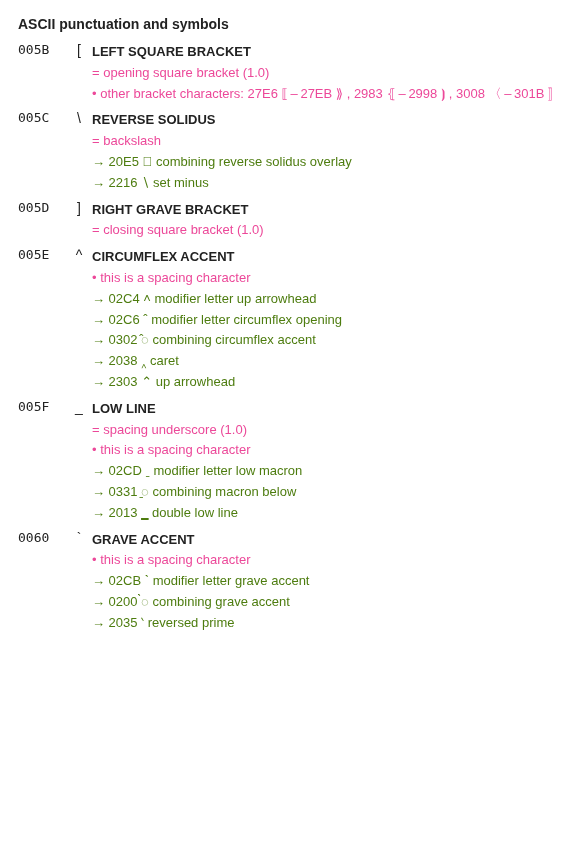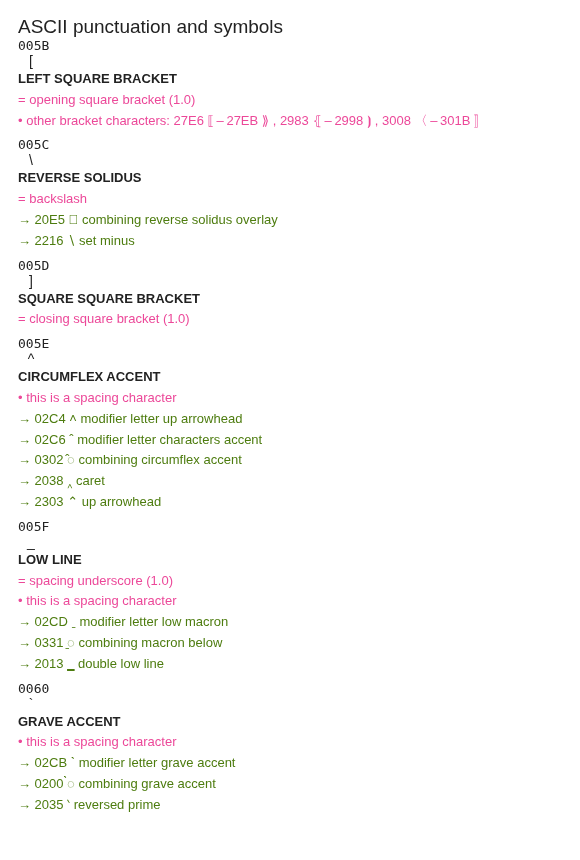--- a/index.html
+++ b/index.html
@@ -10,28 +10,28 @@
     body {
       font-family: "Arial", sans-serif;
       font-size: 13px;
       color: #222;
       background: #fff;
       width: 580px;
       min-height: 860px;
       padding: 16px 18px;
     }
     .page-title {
-      font-weight: normal;
-      font-size: 19px;
+      font-weight: bold;
+      font-size: 14px;
+      margin-bottom: 10px;
     }
     .entry {
       display: flex;
       margin-bottom: 6px;
       align-items: flex-start;
-      flex-direction: column;
     }
     .code {
       min-width: 48px;
       font-family: monospace;
       font-size: 13px;
       color: #222;
       padding-top: 0px;
     }
     .glyph {
       min-width: 26px;
@@ -83,32 +83,32 @@
         <span class="name line">REVERSE SOLIDUS</span>
         <span class="line eq">= backslash</span>
         <span class="line arrow">→ 20E5 ⃥ combining reverse solidus overlay</span>
         <span class="line arrow">→ 2216 ∖ set minus</span>
       </div>
     </div>
     <div class="entry">
       <span class="code">005D</span>
       <span class="glyph">]</span>
       <div class="details">
-        <span class="name line">SQUARE SQUARE BRACKET</span>
+        <span class="name line">RIGHT GRAVE BRACKET</span>
         <span class="line eq">= closing square bracket (1.0)</span>
       </div>
     </div>
     <div class="entry">
       <span class="code">005E</span>
       <span class="glyph">^</span>
       <div class="details">
         <span class="name line">CIRCUMFLEX ACCENT</span>
         <span class="line bullet">• this is a spacing character</span>
         <span class="line arrow">→ 02C4 ˄ modifier letter up arrowhead</span>
-        <span class="line arrow">→ 02C6 ˆ modifier letter characters accent</span>
+        <span class="line arrow">→ 02C6 ˆ modifier letter circumflex opening</span>
         <span class="line arrow">→ 0302 ̂◌ combining circumflex accent</span>
         <span class="line arrow">→ 2038 ‸ caret</span>
         <span class="line arrow">→ 2303 ⌃ up arrowhead</span>
       </div>
     </div>
     <div class="entry">
       <span class="code">005F</span>
       <span class="glyph">_</span>
       <div class="details">
         <span class="name line">LOW LINE</span>

